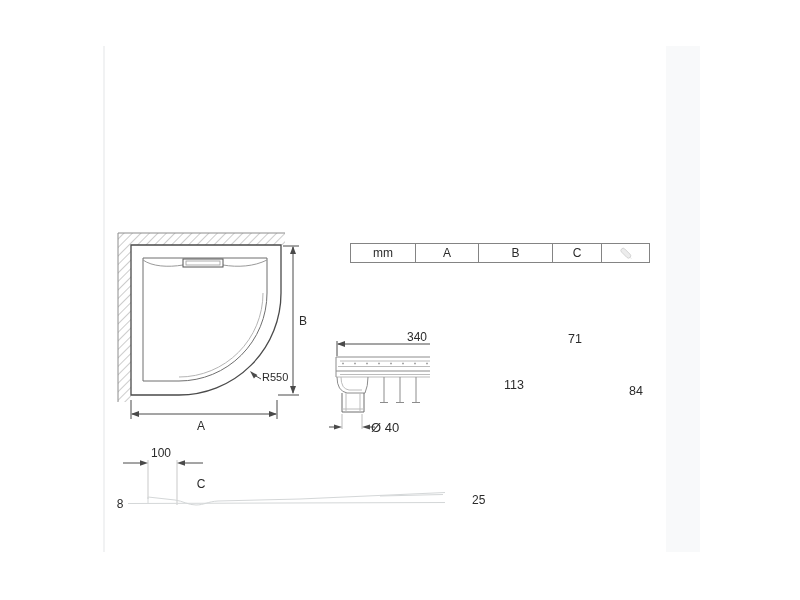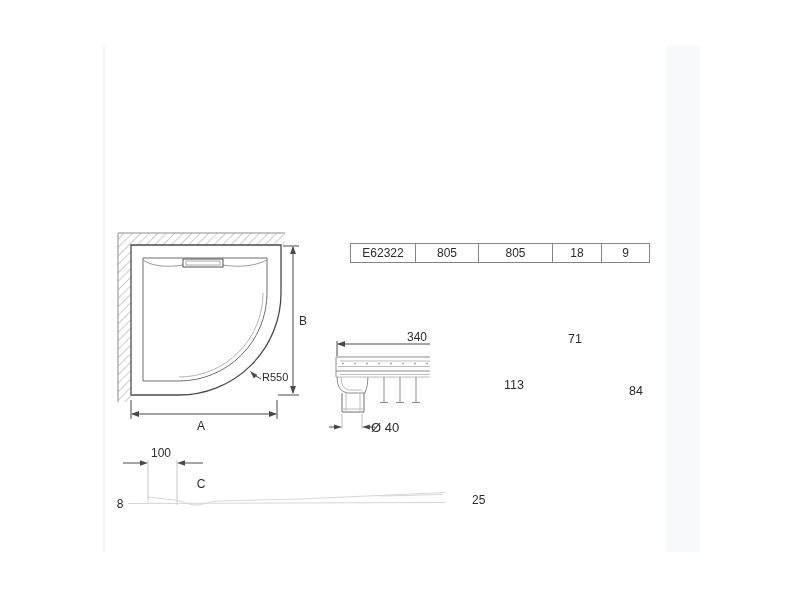--- a/index.html
+++ b/index.html
@@ -150,23 +150,30 @@
 
   <table class="spec-table">
     <colgroup>
       <col style="width:65px">
         <col style="width:63px">
         <col style="width:74px">
       <col style="width:49px">
         <col style="width:48px">
     </colgroup>
     <tbody>
-    <tr>
-      <td>E62322</td>
-      <td>805</td>
-      <td>805</td>
-      <td>18</td>
-      <td>9</td>
+        <tr>
+      <th>mm</th>
+      <th>A</th>
+      <th>B</th>
+      <th>C</th>
+      <th class="icon-cell">
+        <svg width="18" height="16" viewBox="0 0 18 16">
+          <g transform="rotate(45 9 8)">
+            <rect x="3" y="6" width="12" height="4.5" rx="2.2" fill="#ececec" stroke="#cfcfcf" stroke-width="0.8"></rect>
+            <line x1="15" y1="8.2" x2="16.5" y2="8.2" stroke="#cfcfcf" stroke-width="0.8"></line>
+          </g>
+        </svg>
+      </th>
     </tr>
   </tbody>
     </table>
 
 </div>
 
 </body></html>

